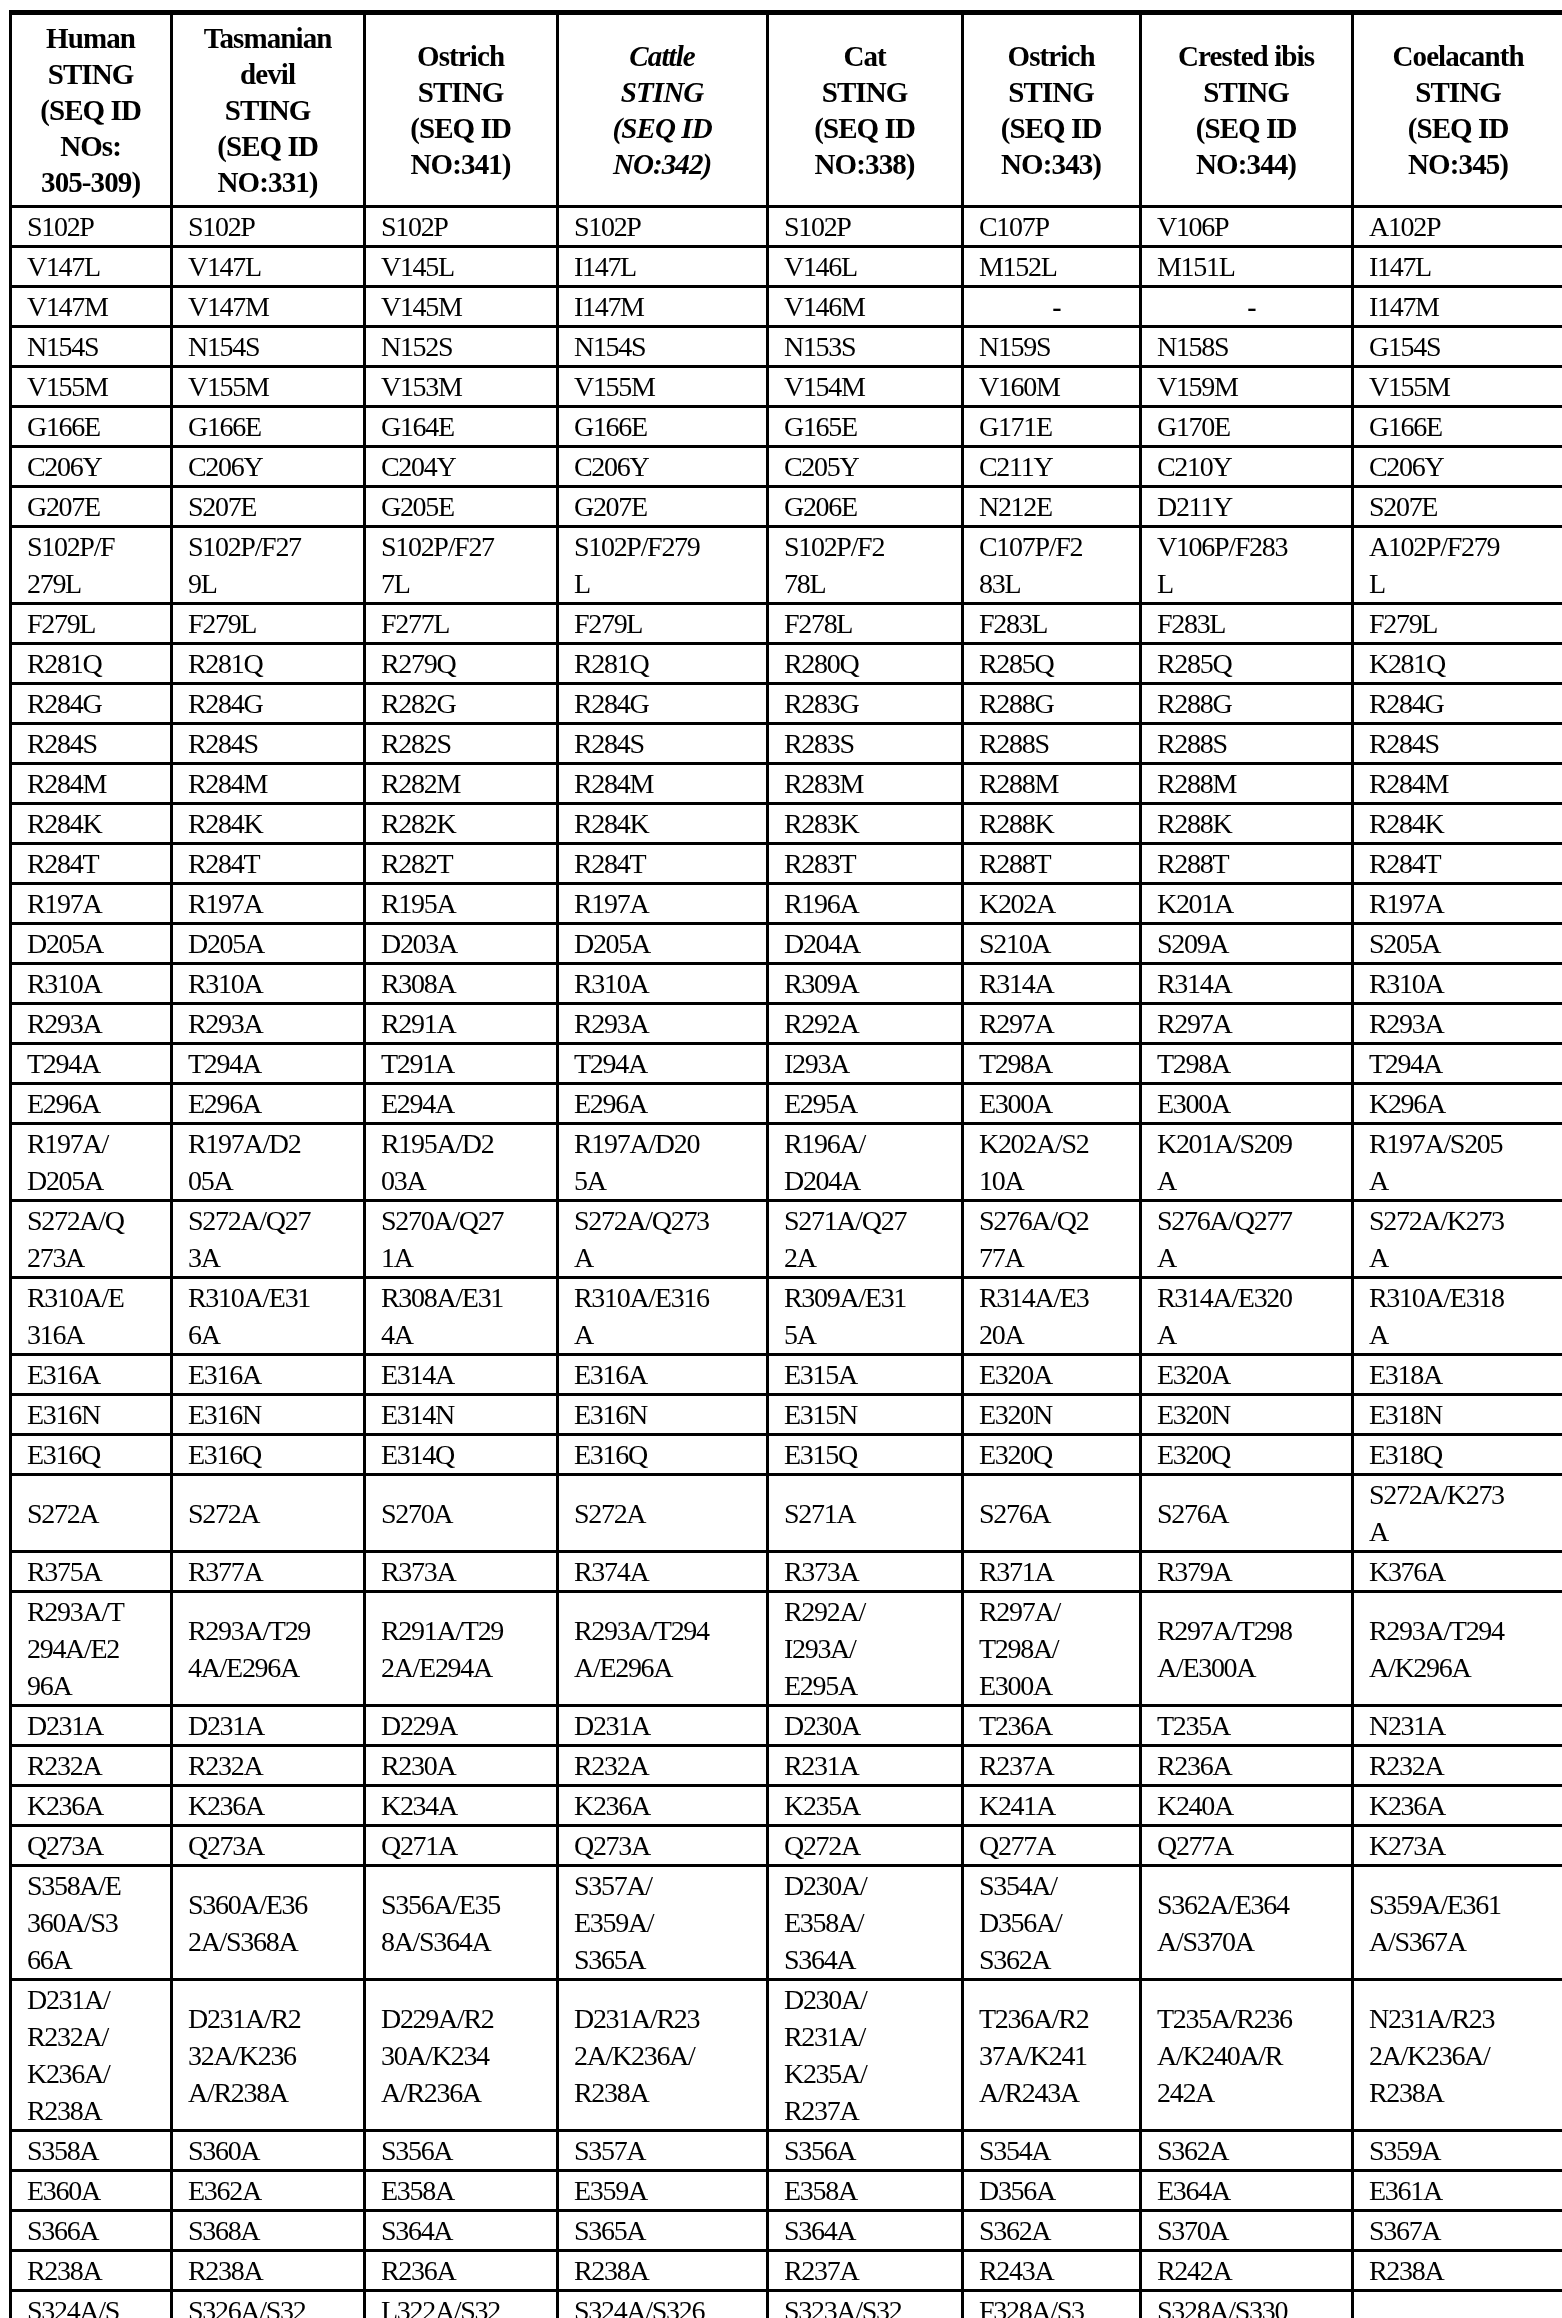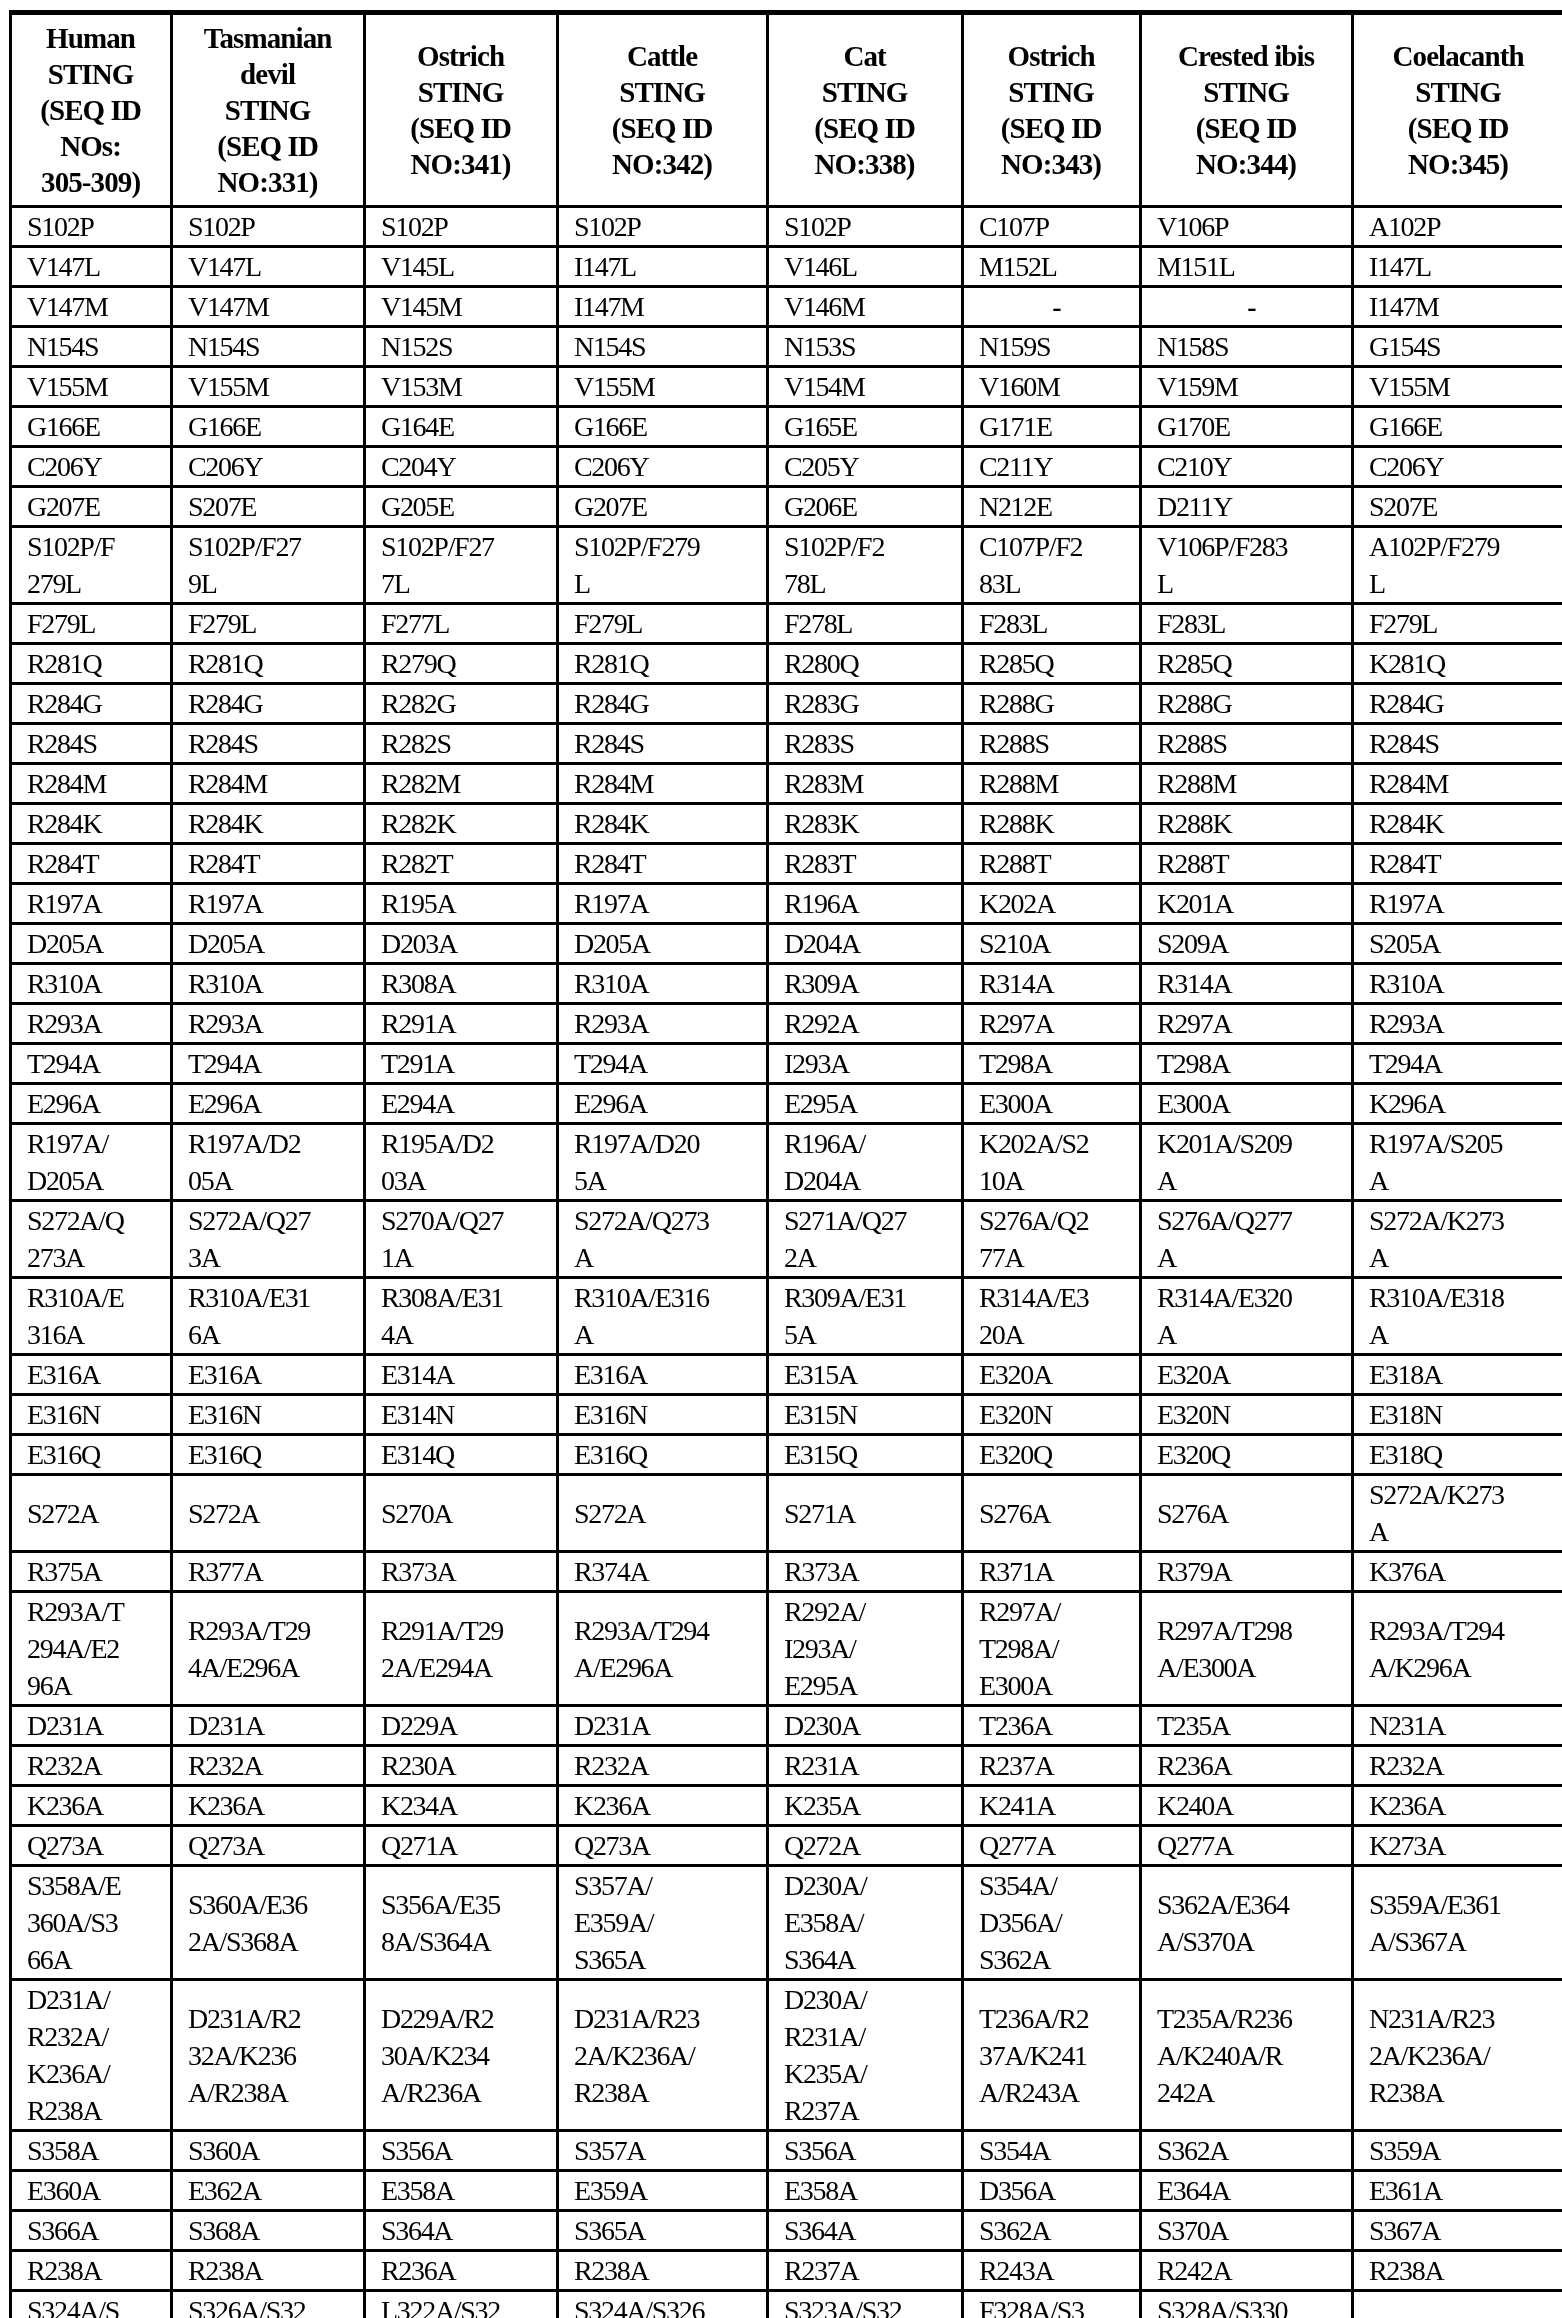--- a/index.html
+++ b/index.html
@@ -42,21 +42,21 @@
 305-309)</th>
           <th style="white-space: pre-line; margin-left: 24px;">Tasmanian
 devil
 STING
 (SEQ ID
 NO:331)</th>
           <th style="white-space: pre-line;">Ostrich
 STING
 (SEQ ID
 NO:341)</th>
-          <th style="white-space: pre-line;">Cattle
+          <th style="white-space: pre-line; font-style: italic;">Cattle
 STING
 (SEQ ID
 NO:342)</th>
           <th style="white-space: pre-line; font-family: Liberation Serif, serif;">Cat
 STING
 (SEQ ID
 NO:338)</th>
           <th style="white-space: pre-line;">Ostrich
 STING
 (SEQ ID

